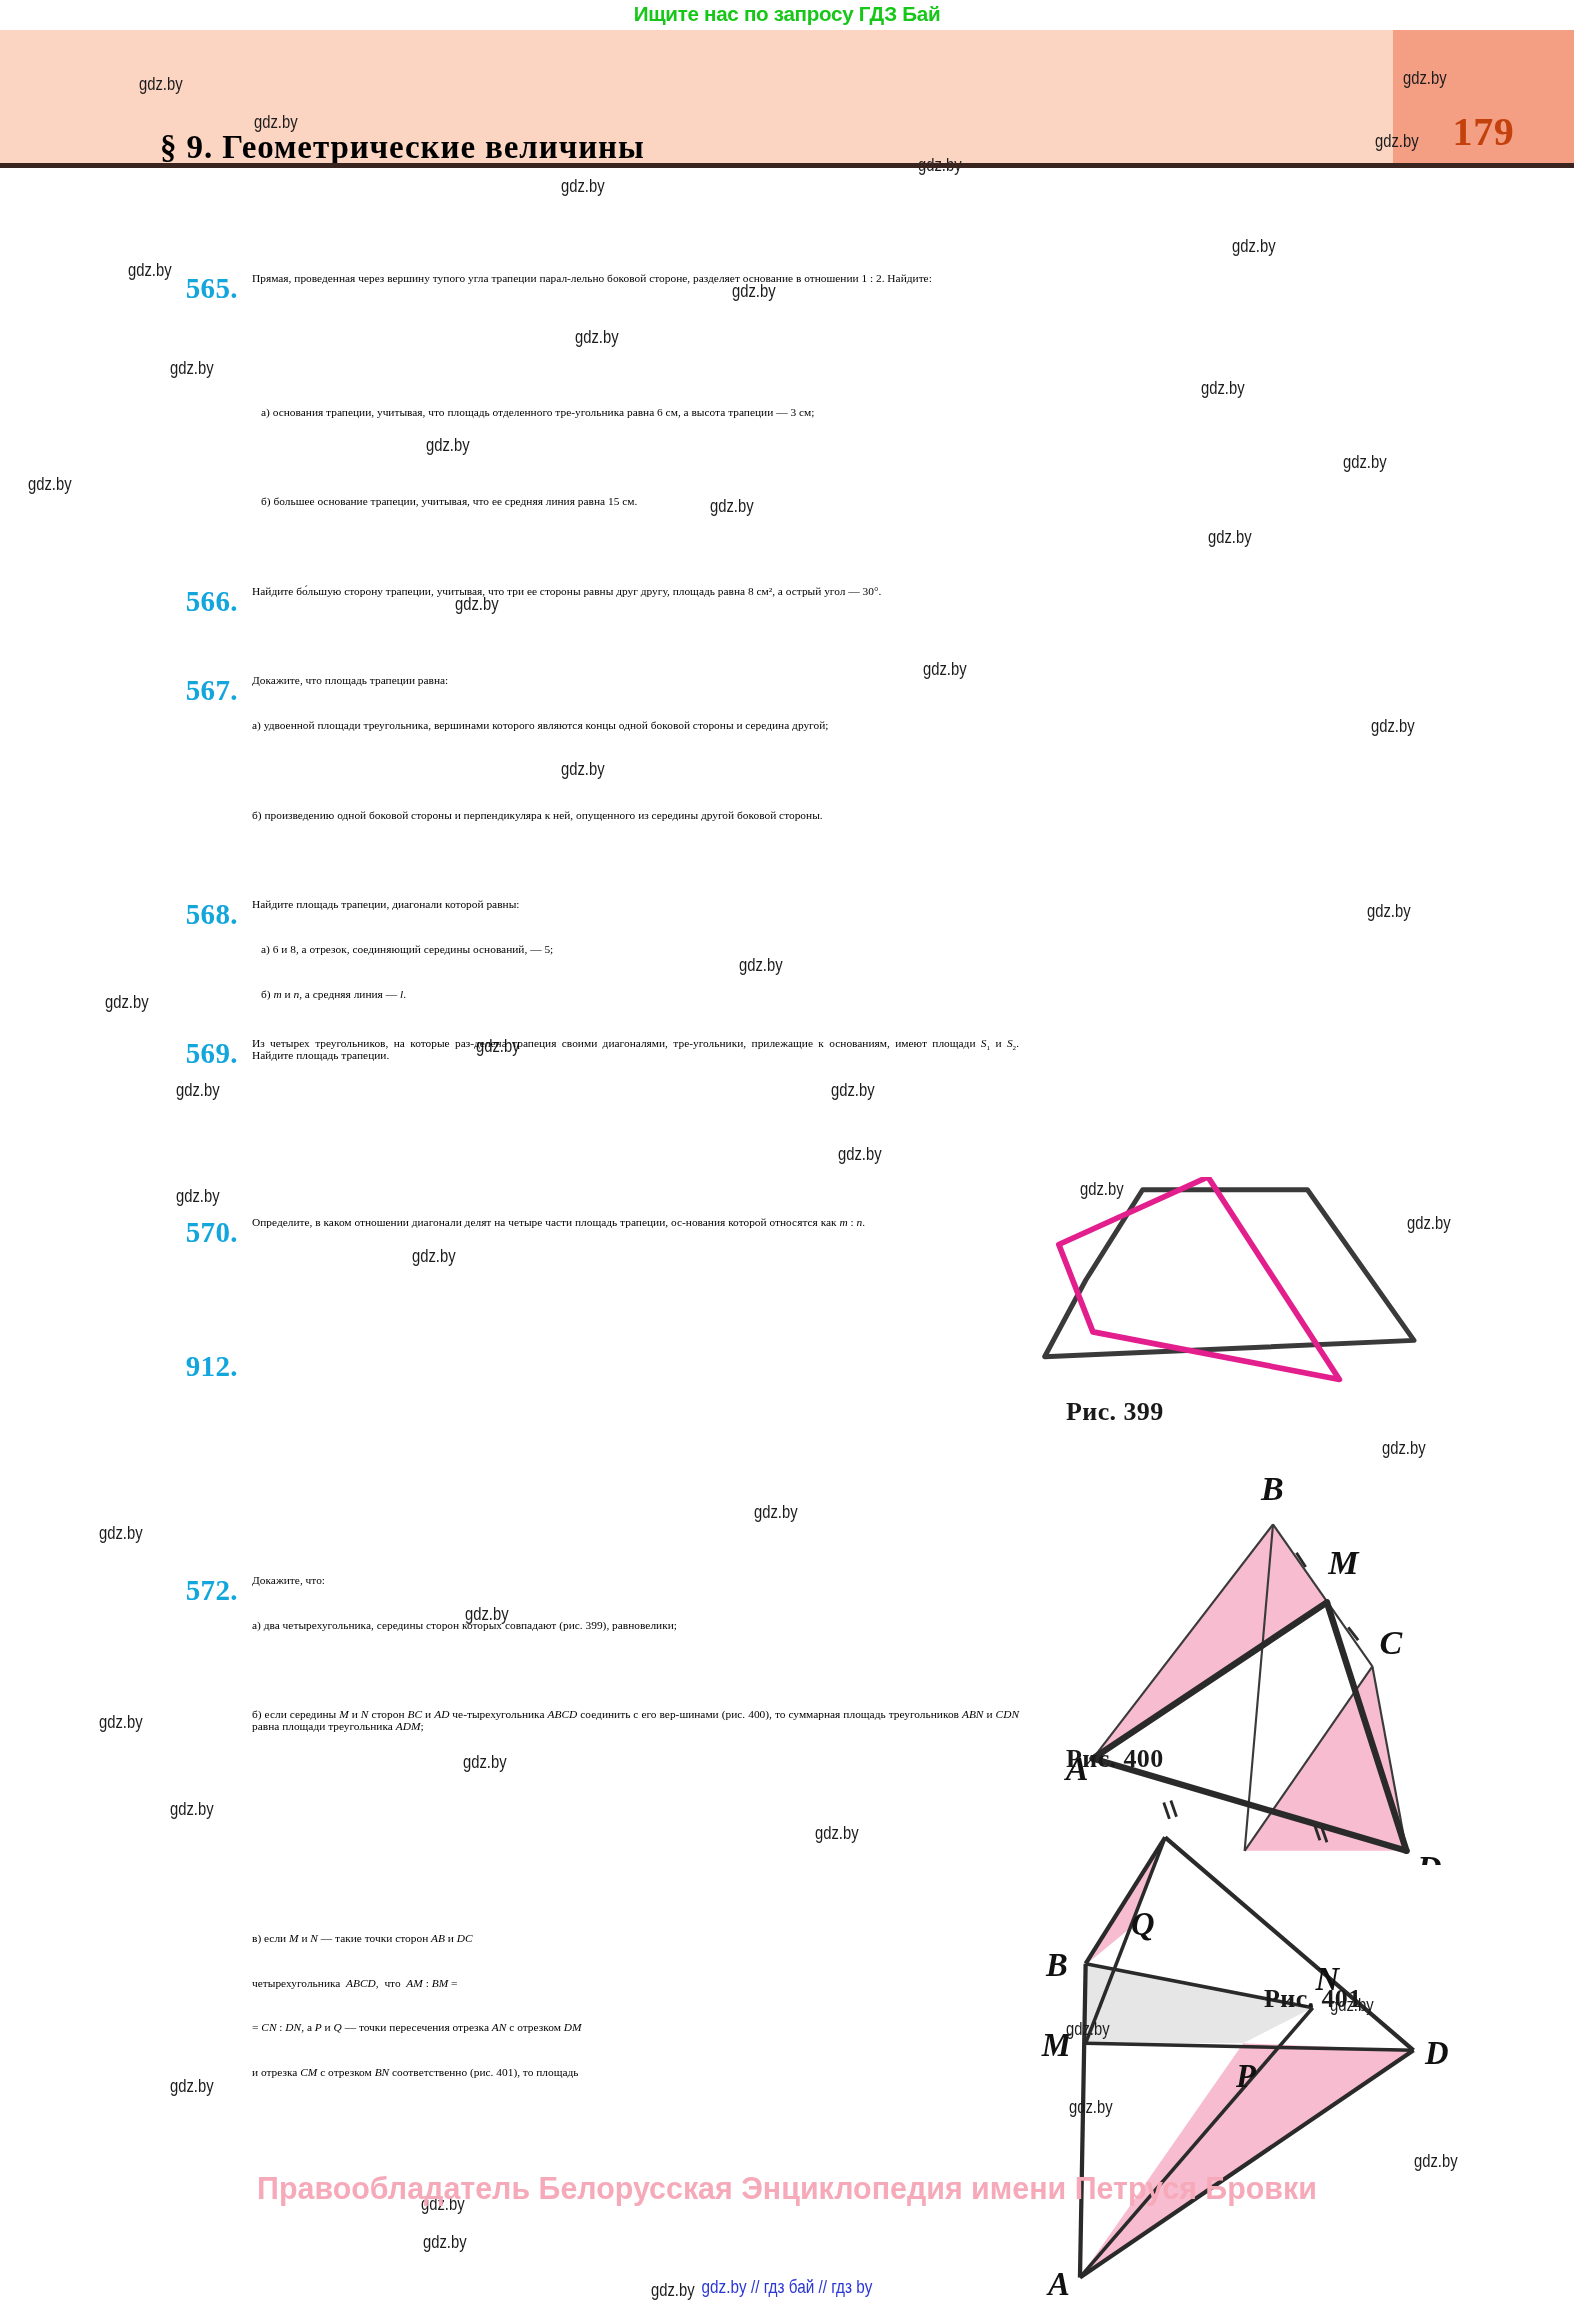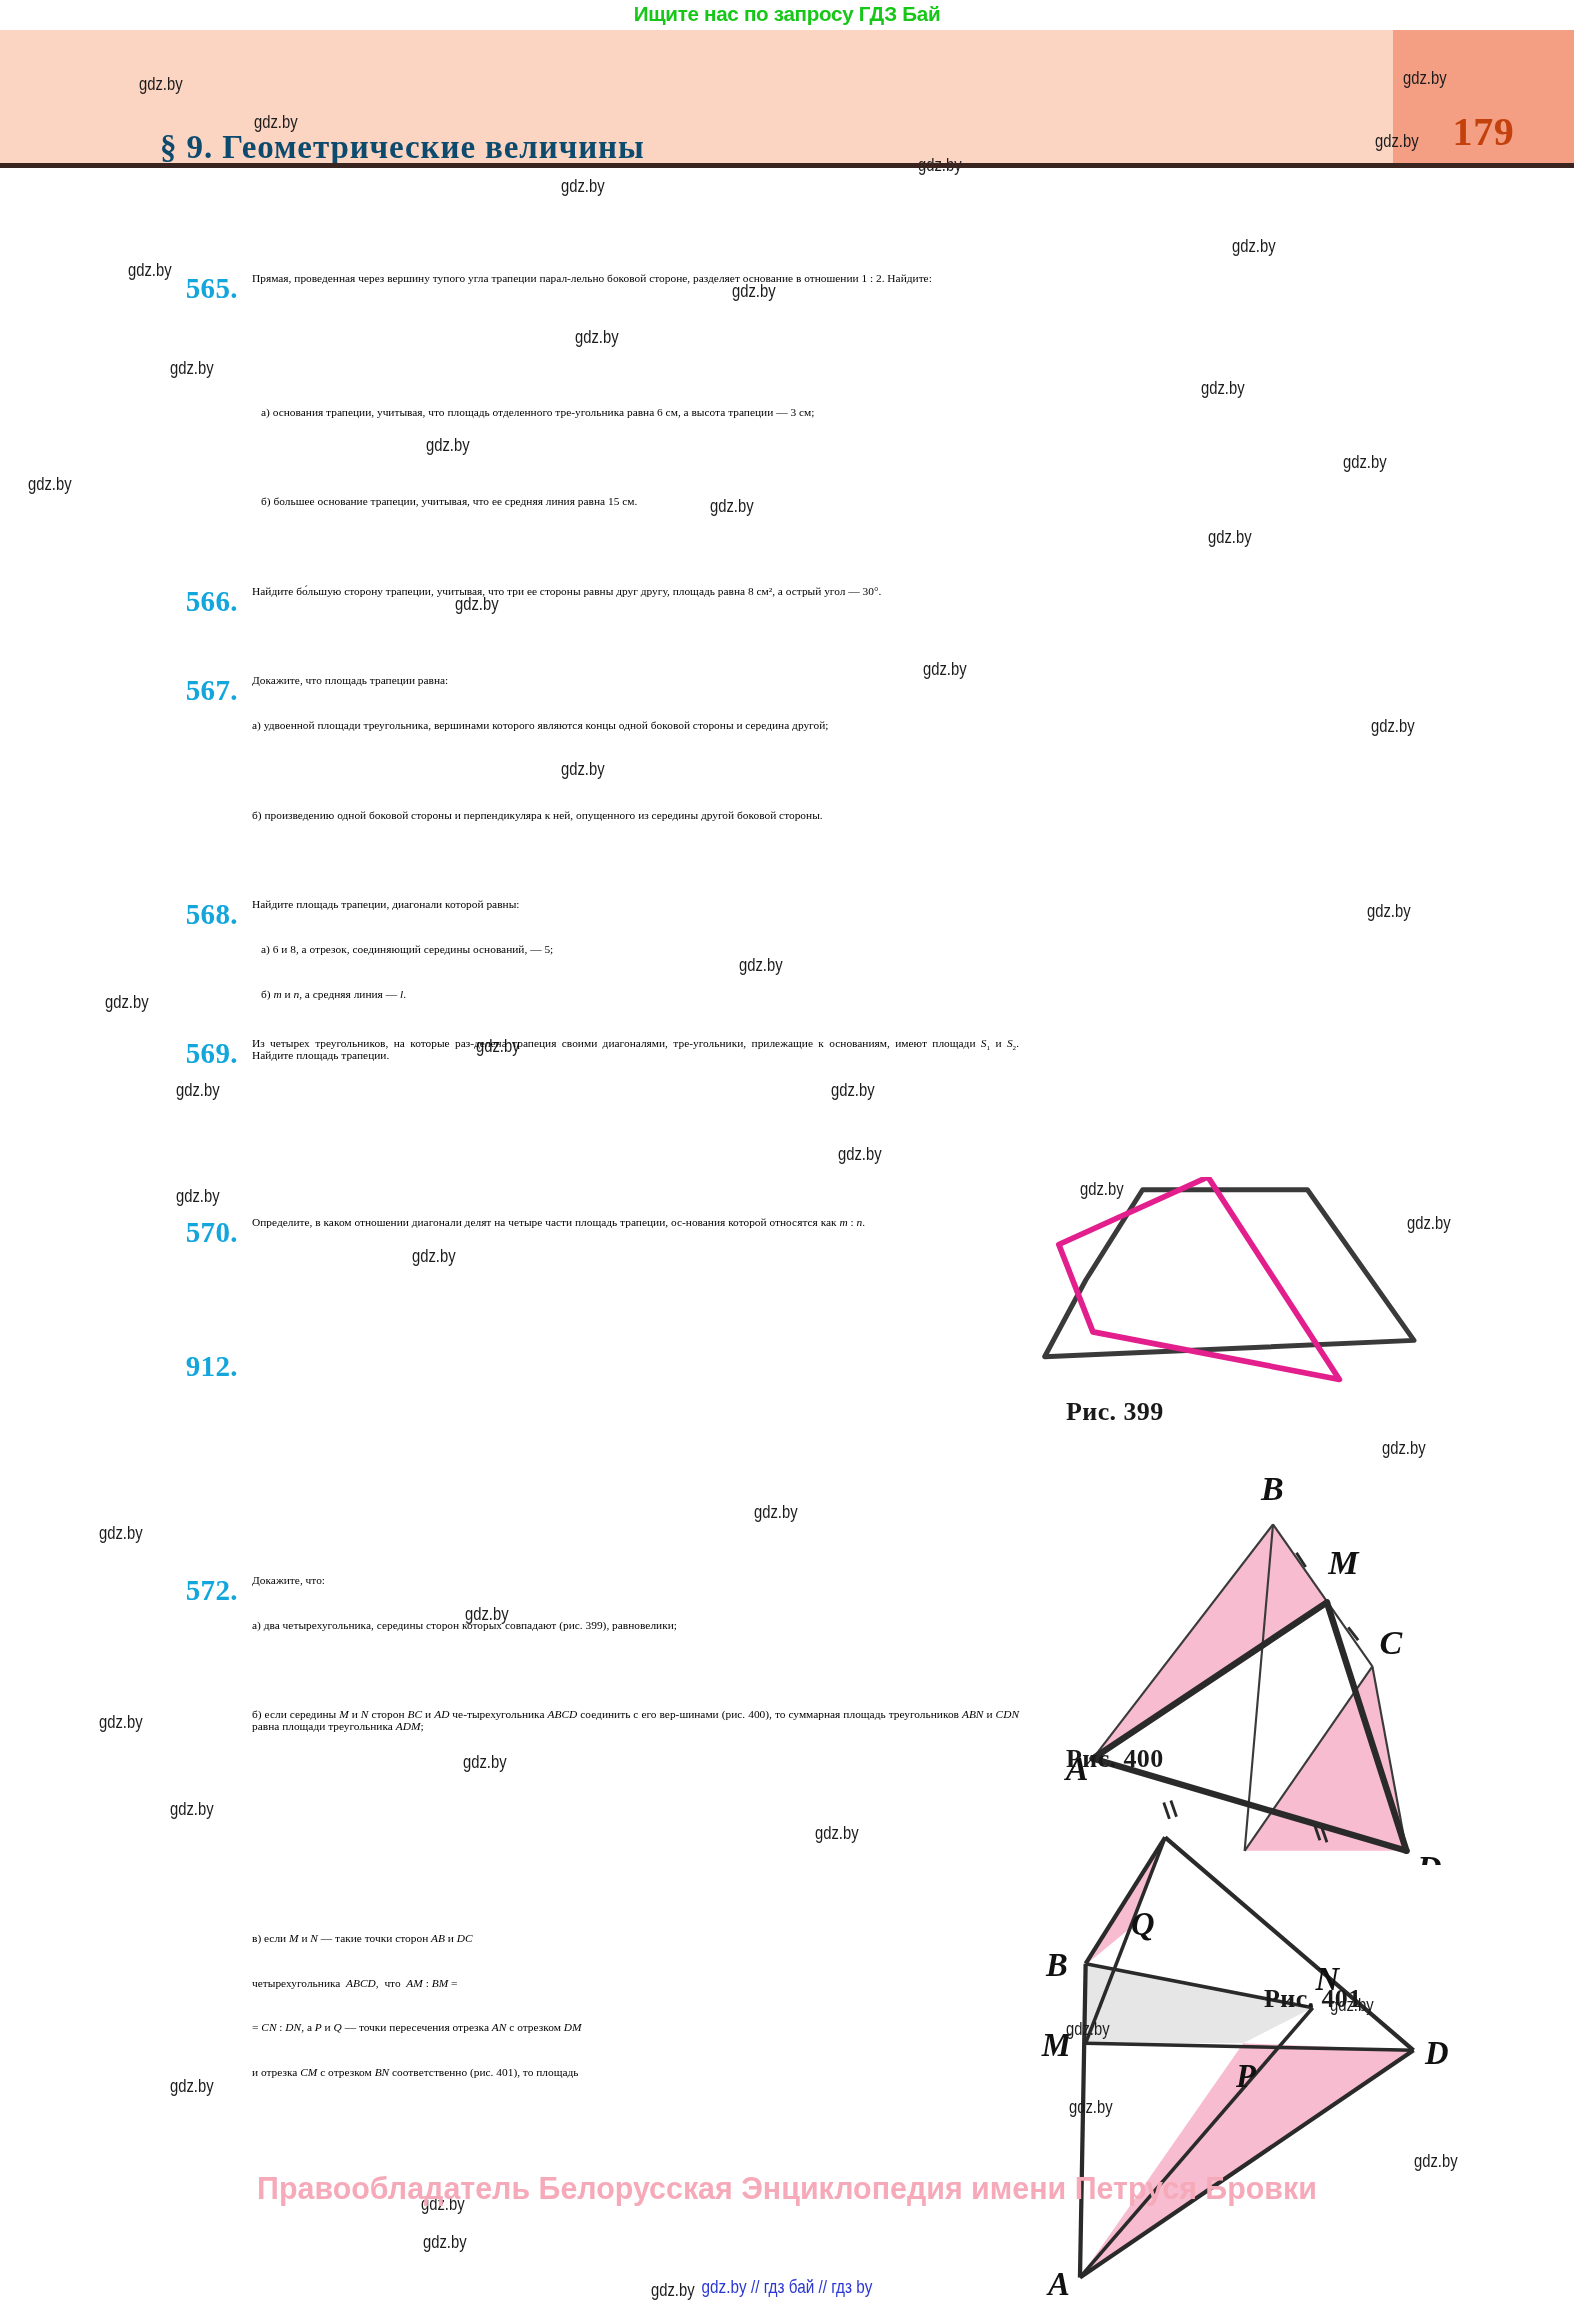--- a/index.html
+++ b/index.html
@@ -37,21 +37,21 @@
     position:absolute;right:0;top:78px;width:181px;
     text-align:center;
     font-family:"Liberation Serif", serif;
     font-size:40px;font-weight:700;color:#c2410c;
     letter-spacing:0.7px;
   }
   #section-title{
     position:absolute;left:160px;top:117px;
     transform:translateY(-50%);
     font-family:"Liberation Serif", serif;
-    font-weight:700;font-size:33px;color:#0c4a6e;
+    font-weight:700;font-size:33px;color:#000000;
     letter-spacing:0.9px;
     white-space:nowrap;
   }
   
   #content{
     position:absolute;left:0;top:168px;width:1574px;height:1961px;
   }
   .num{
     position:absolute;
     color:#12a6dc;font-weight:700;font-size:29px;

